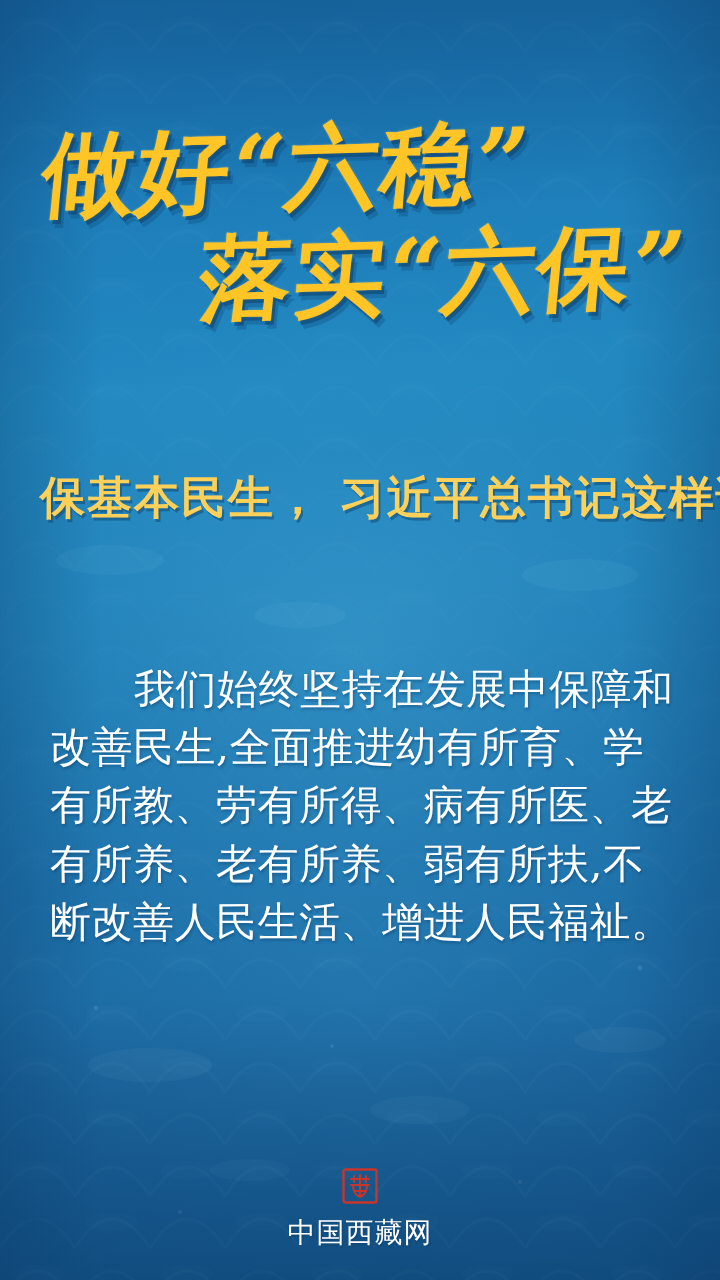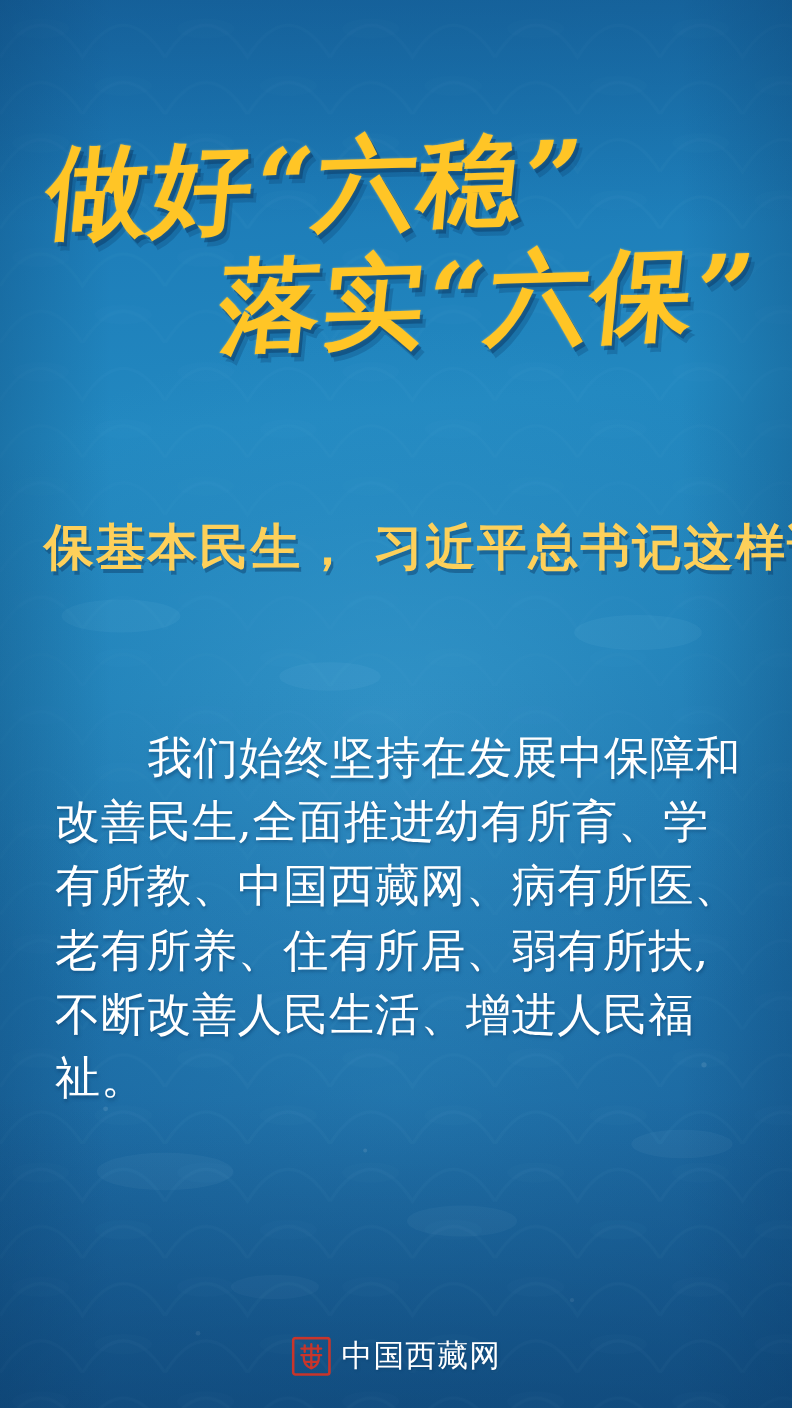--- a/index.html
+++ b/index.html
@@ -129,20 +129,21 @@
   
   .footer {
     position: absolute;
     bottom: 28px;
     left: 0;
     width: 720px;
     display: flex;
     align-items: center;
     justify-content: center;
     gap: 10px;
+    flex-direction: column;
   }
   .footer-logo {
     width: 36px;
     height: 36px;
     position: relative;
     display: inline-block;
   }
   .footer-name {
     font-family: "DejaVu Sans", sans-serif;
     font-size: 28px;
@@ -198,21 +199,21 @@
 
   <div class="vignette"></div>
 
   <div class="headline">
     <div class="line line1">做好“六稳”</div>
     <div class="line line2">落实“六保”</div>
   </div>
 
   <div class="subhead">保基本民生， 习近平总书记这样说</div>
 
-  <div class="quote">我们始终坚持在发展中保障和改善民生,全面推进幼有所育、学有所教、中国西藏网、病有所医、老有所养、住有所居、弱有所扶,不断改善人民生活、增进人民福祉。</div>
+  <div class="quote">我们始终坚持在发展中保障和改善民生,全面推进幼有所育、学有所教、劳有所得、病有所医、老有所养、老有所养、弱有所扶,不断改善人民生活、增进人民福祉。</div>
 
 
   <div class="footer">
     <span class="footer-logo">
       <svg width="36" height="36" viewBox="0 0 36 36" xmlns="http://www.w3.org/2000/svg" aria-hidden="true">
         <rect x="1.5" y="1.5" width="33" height="33" rx="2" fill="none" stroke="#c8352b" stroke-width="2.4"></rect>
         <path d="M9 11 h18 M12 8 v6 M18 7 v22 M24 8 v6 M9 17 h18 M11 17 c0 7 2 10 7 12 M25 17 c0 7 -2 10 -7 12 M13 23 h10" fill="none" stroke="#c8352b" stroke-width="2.1" stroke-linecap="round"></path>
       </svg>
     </span>
     <span class="footer-name">中国西藏网</span>

